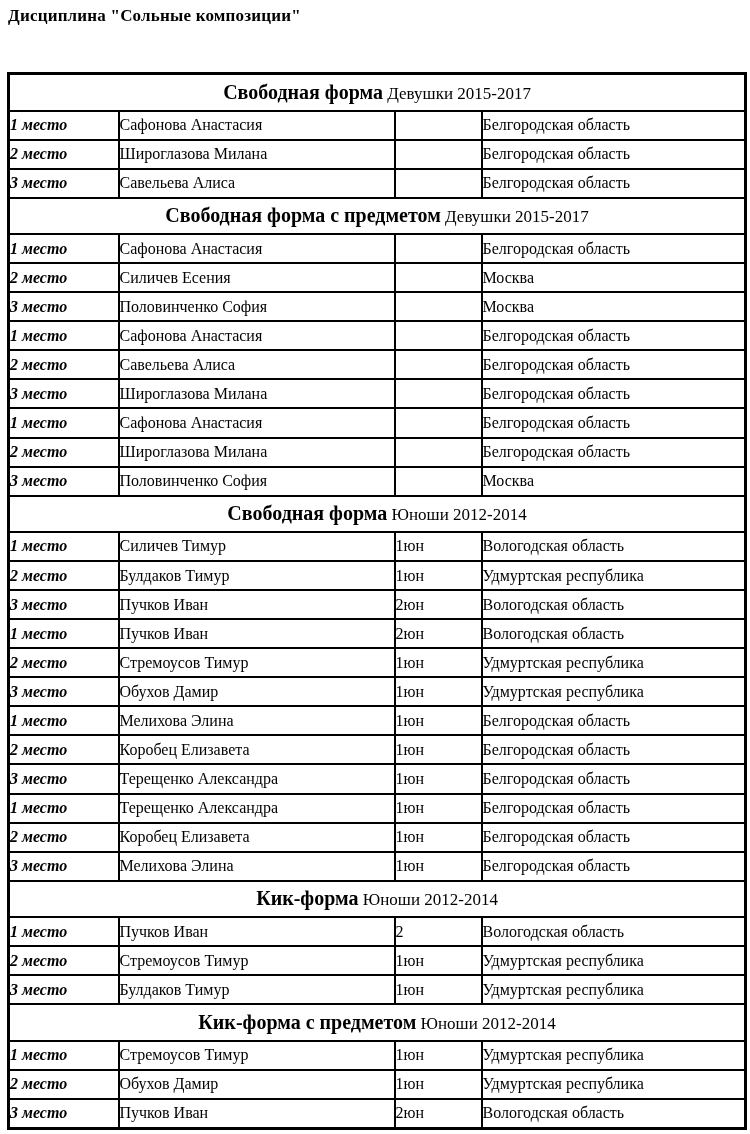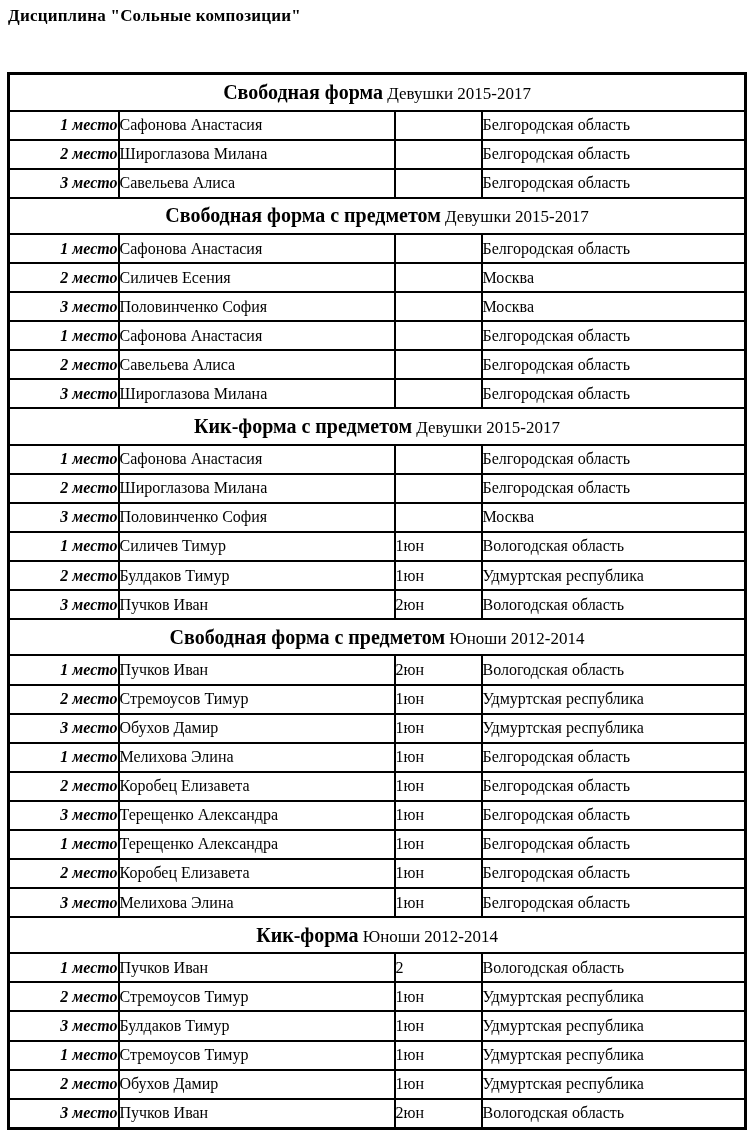--- a/index.html
+++ b/index.html
@@ -52,21 +52,21 @@
   }
   td.section-header .section-title {
     font-weight: bold;
     font-size: 20px;
   }
   td.section-header .section-subtitle {
     font-weight: normal;
     font-size: 17px;
   }
   td.place-cell {
-    text-align: right;
+    text-align: left;
     font-weight: bold;
     font-style: italic;
     font-size: 16px;
     margin-left: 20px;
   }
   td.name-cell, td.rank-cell, td.region-cell {
     text-align: left;
     padding-left: 9px;
     font-size: 16px;
   }
@@ -139,62 +139,59 @@
           <td class="rank-cell"></td>
           <td class="region-cell">Белгородская область</td>
         </tr>
         <tr>
           <td class="place-cell">3 место</td>
           <td class="name-cell">Широглазова Милана</td>
           <td class="rank-cell"></td>
           <td class="region-cell">Белгородская область</td>
         </tr>
         <tr>
-          <td colspan="4" class="section-header"><span class="section-title">Кик-форма с предметом</span> <span class="section-subtitle">Девушки 2015-2017</span></td>
-        </tr>
-        <tr>
           <td class="place-cell">1 место</td>
           <td class="name-cell">Сафонова Анастасия</td>
           <td class="rank-cell"></td>
           <td class="region-cell">Белгородская область</td>
         </tr>
         <tr>
           <td class="place-cell">2 место</td>
           <td class="name-cell">Широглазова Милана</td>
           <td class="rank-cell"></td>
           <td class="region-cell">Белгородская область</td>
         </tr>
         <tr>
           <td class="place-cell">3 место</td>
           <td class="name-cell">Половинченко София</td>
           <td class="rank-cell"></td>
           <td class="region-cell">Москва</td>
         </tr>
         <tr>
+          <td colspan="4" class="section-header"><span class="section-title">Свободная форма</span> <span class="section-subtitle">Юноши 2012-2014</span></td>
+        </tr>
+        <tr>
           <td class="place-cell">1 место</td>
           <td class="name-cell">Силичев Тимур</td>
           <td class="rank-cell">1юн</td>
           <td class="region-cell">Вологодская область</td>
         </tr>
         <tr>
           <td class="place-cell">2 место</td>
           <td class="name-cell">Булдаков Тимур</td>
           <td class="rank-cell">1юн</td>
           <td class="region-cell">Удмуртская республика</td>
         </tr>
         <tr>
           <td class="place-cell">3 место</td>
           <td class="name-cell">Пучков Иван</td>
           <td class="rank-cell">2юн</td>
           <td class="region-cell">Вологодская область</td>
         </tr>
         <tr>
-          <td colspan="4" class="section-header"><span class="section-title">Свободная форма с предметом</span> <span class="section-subtitle">Юноши 2012-2014</span></td>
-        </tr>
-        <tr>
           <td class="place-cell">1 место</td>
           <td class="name-cell">Пучков Иван</td>
           <td class="rank-cell">2юн</td>
           <td class="region-cell">Вологодская область</td>
         </tr>
         <tr>
           <td class="place-cell">2 место</td>
           <td class="name-cell">Стремоусов Тимур</td>
           <td class="rank-cell">1юн</td>
           <td class="region-cell">Удмуртская республика</td>
@@ -254,20 +251,23 @@
           <td class="place-cell">2 место</td>
           <td class="name-cell">Стремоусов Тимур</td>
           <td class="rank-cell">1юн</td>
           <td class="region-cell">Удмуртская республика</td>
         </tr>
         <tr>
           <td class="place-cell">3 место</td>
           <td class="name-cell">Булдаков Тимур</td>
           <td class="rank-cell">1юн</td>
           <td class="region-cell">Удмуртская республика</td>
+        </tr>
+        <tr>
+          <td colspan="4" class="section-header"><span class="section-title">Кик-форма с предметом</span> <span class="section-subtitle">Юноши 2012-2014</span></td>
         </tr>
         <tr>
           <td class="place-cell">1 место</td>
           <td class="name-cell">Стремоусов Тимур</td>
           <td class="rank-cell">1юн</td>
           <td class="region-cell">Удмуртская республика</td>
         </tr>
         <tr>
           <td class="place-cell">2 место</td>
           <td class="name-cell">Обухов Дамир</td>

